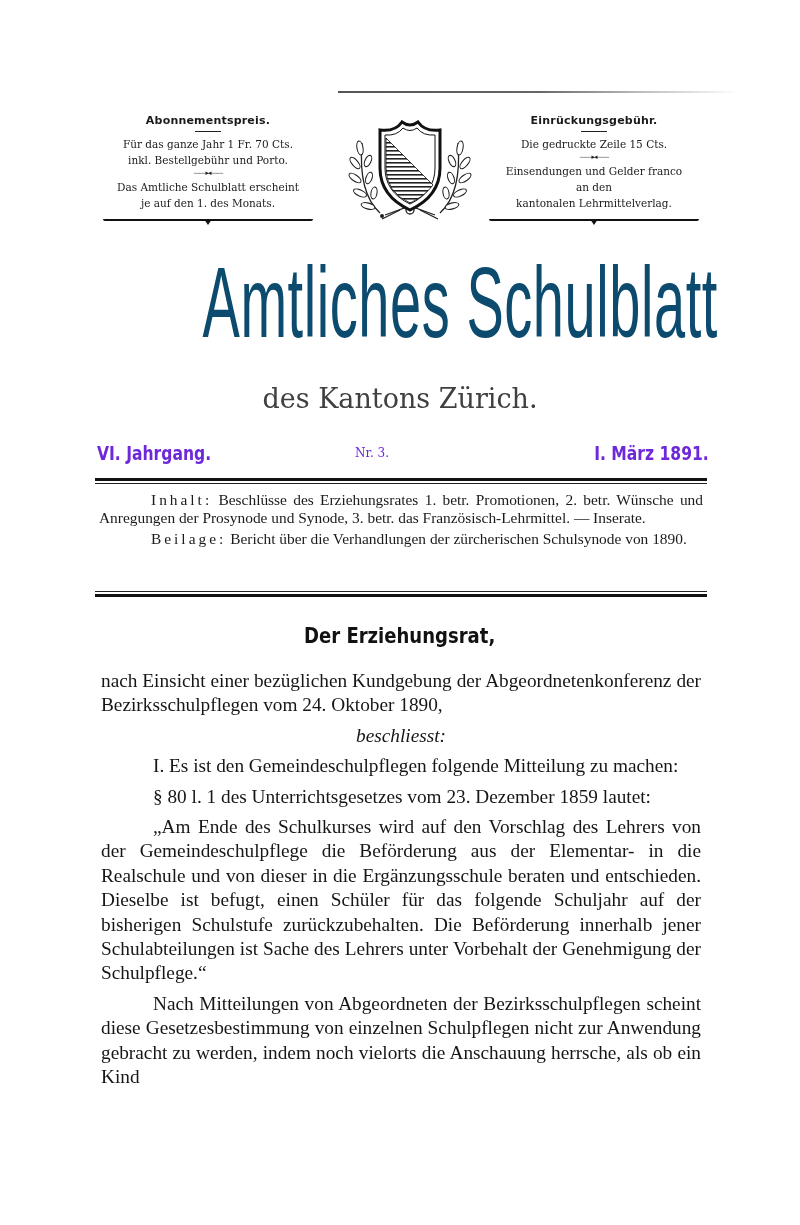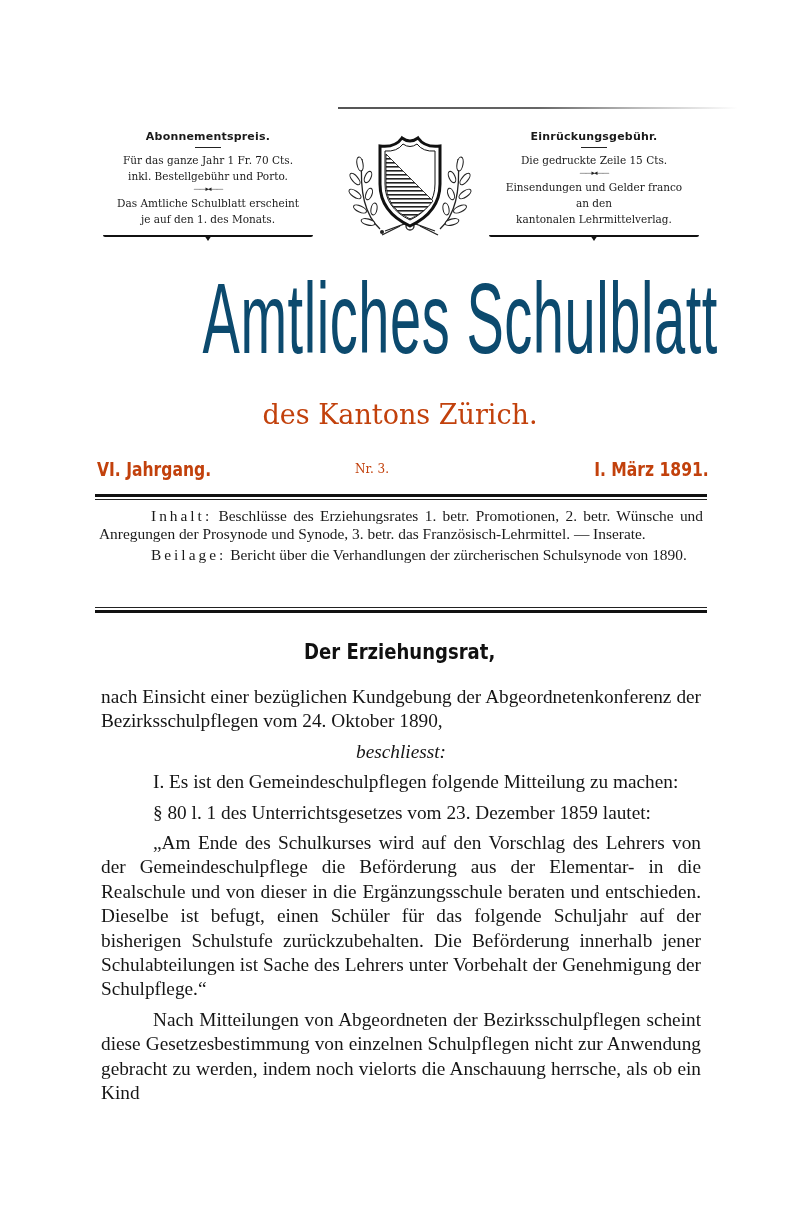--- a/index.html
+++ b/index.html
@@ -1,17 +1,17 @@
 <!DOCTYPE html>
 <html><head>
   <meta charset="utf-8">
   <style>
     html, body { margin: 0; padding: 0; background: #ffffff; }
     body { width: 800px; height: 1225px; position: relative; overflow: hidden; color: #111; }
-    .page { position: absolute; left: 0; top: 16px; width: 800px; height: 934px; background: #fff; }
+    .page { position: absolute; left: 0; top: 0; width: 800px; height: 934px; background: #fff; }
 
     .top-rule { position: absolute; left: 338px; top: 91px; width: 400px; height: 2px;
       background: linear-gradient(to right, #555 0%, #666 50%, #bbb 75%, rgba(255,255,255,0) 100%); }
 
     .info-box { position: absolute; top: 113px; width: 240px; text-align: center;
       font-family: "DejaVu Serif", serif; font-size: 10.5px; line-height: 16px; color: #1a1a1a; }
     .info-box.left { left: 88px; }
     .info-box.right { left: 474px; }
     .info-box .hdr { font-family: "DejaVu Sans", sans-serif; font-weight: bold; font-size: 11px; letter-spacing: 0.2px; margin-bottom: 2px; }
     .info-box .short-rule { width: 26px; height: 1px; background: #222; margin: 1px auto 4px auto; }
@@ -24,24 +24,24 @@
       border-left: 4px solid transparent; border-right: 4px solid transparent; border-top: 6px solid #111; }
 
     .crest { position: absolute; left: 340px; top: 118px; width: 140px; height: 110px; }
 
     .masthead { position: absolute; left: 0; top: 252px; width: 800px; text-align: center;
       font-family: "Liberation Sans Narrow", "Liberation Sans", sans-serif; font-size: 100px; line-height: 100px;
       color: #0c4a6e; letter-spacing: 1px; }
     .masthead span { display: inline-block; transform: scaleX(0.56); transform-origin: center; white-space: nowrap; }
 
     .subtitle { position: absolute; left: 0; top: 383px; width: 800px; text-align: center;
-      font-family: "DejaVu Serif", serif; font-size: 27px; line-height: 32px; color: #c2410c; }
+      font-family: "DejaVu Serif", serif; font-size: 27px; line-height: 32px; color: #404040; }
 
     .issue-line { position: absolute; left: 97px; top: 441px; width: 612px; height: 24px;
-      font-size: 19px; line-height: 24px; color: #c2410c; }
+      font-size: 19px; line-height: 24px; color: #6d28d9; }
     .issue-line .year { position: absolute; left: 0; font-family: "DejaVu Sans", sans-serif; font-weight: bold; transform: scaleX(0.82); transform-origin: left; }
     .issue-line .num { position: absolute; left: 258px; font-family: "DejaVu Serif", serif; font-size: 12px; }
     .issue-line .date { position: absolute; right: 0; font-family: "DejaVu Sans", sans-serif; font-weight: bold; transform: scaleX(0.82); transform-origin: right; }
 
     .double-rule { position: absolute; left: 95px; width: 612px; }
     .double-rule .thick { height: 3px; background: #111; }
     .double-rule .thin { height: 1px; background: #222; }
     .double-rule .gap { height: 2px; }
 
     .contents { position: absolute; left: 95px; top: 487px; width: 612px;

